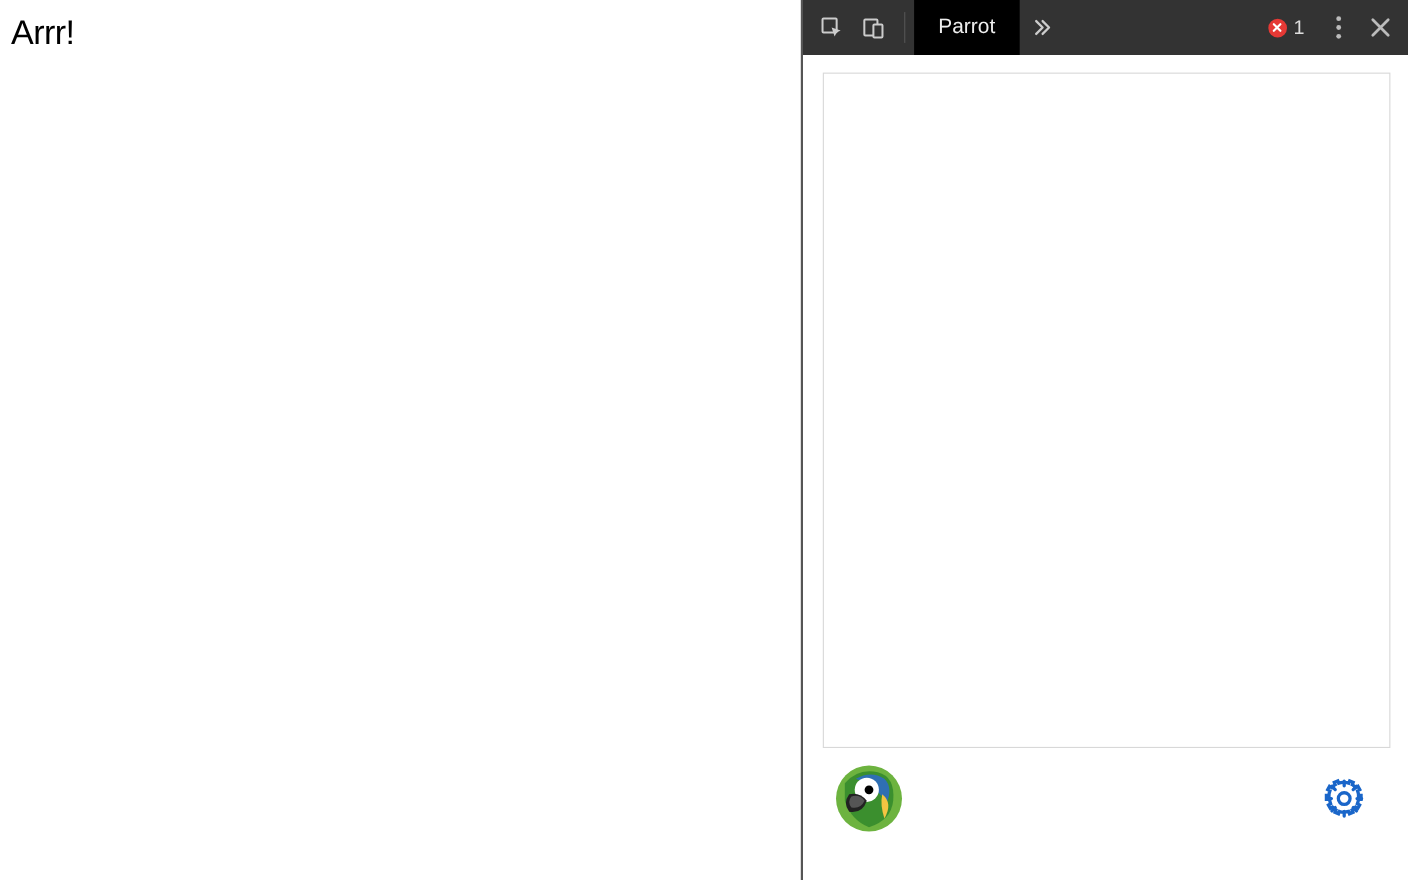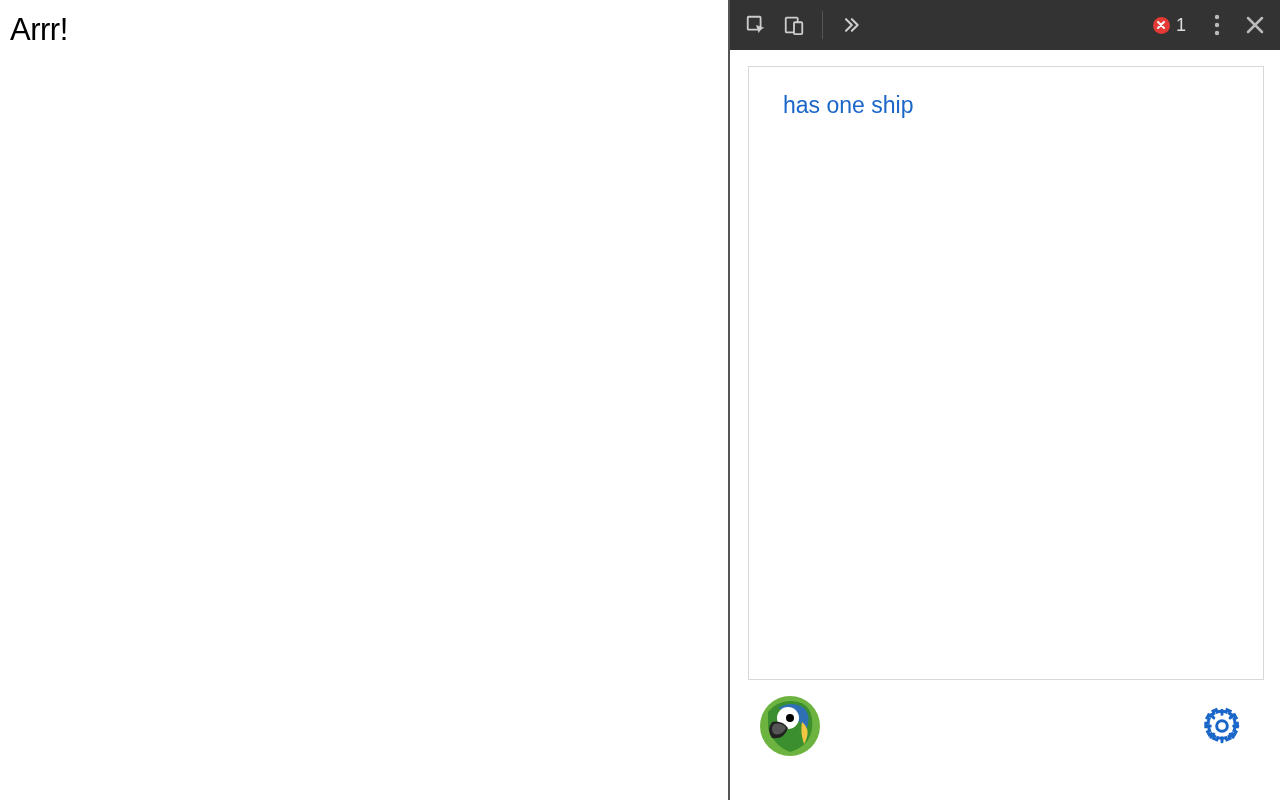--- a/index.html
+++ b/index.html
@@ -186,20 +186,23 @@
 
       <div class="icon-btn">
         <svg width="22" height="22" viewBox="0 0 24 24" fill="none" stroke="currentColor" stroke-width="2">
           <rect x="3" y="4" width="13" height="16" rx="1"></rect>
           <rect x="12" y="9" width="9" height="13" rx="1" fill="#333"></rect>
         </svg>
       </div>
 
       <div class="divider"></div>
 
+      <div class="dt-tab">
+        <span>Parrot</span>
+      </div>
 
       <div class="more-tabs">
         <svg width="20" height="20" viewBox="0 0 24 24" fill="none" stroke="currentColor" stroke-width="2.5" stroke-linecap="round" stroke-linejoin="round">
           <polyline points="6 5 13 12 6 19"></polyline>
           <polyline points="13 5 20 12 13 19"></polyline>
         </svg>
       </div>
 
       <div class="spacer"></div>
 
@@ -224,23 +227,20 @@
         <svg width="20" height="20" viewBox="0 0 20 20" stroke="currentColor" stroke-width="2.5" stroke-linecap="round">
           <path d="M3 3 L17 17 M17 3 L3 17"></path>
         </svg>
       </div>
 
     </div>
 
     <div class="panel-body">
 
       <div class="scenario-list">
-        <div class="scenario-item">
-          <span>has one ship</span>
-        </div>
       </div>
 
       <div class="footer">
         <div class="parrot-logo">
           <svg width="64" height="64" viewBox="0 0 64 64">
             <circle cx="32" cy="32" r="30" fill="#6db33f"></circle>
             <path d="M10 18 Q22 4 40 8 Q56 12 54 34 Q52 52 32 58 Q16 52 10 34 Z" fill="#3b8f2e"></path>
             <path d="M20 14 Q34 6 46 14 Q54 22 48 36 Q40 22 20 14 Z" fill="#2f6fb3"></path>
             <path d="M44 28 Q54 36 46 50 Q42 38 44 28 Z" fill="#f4c542"></path>
             <circle cx="30" cy="24" r="11" fill="#fff"></circle>

